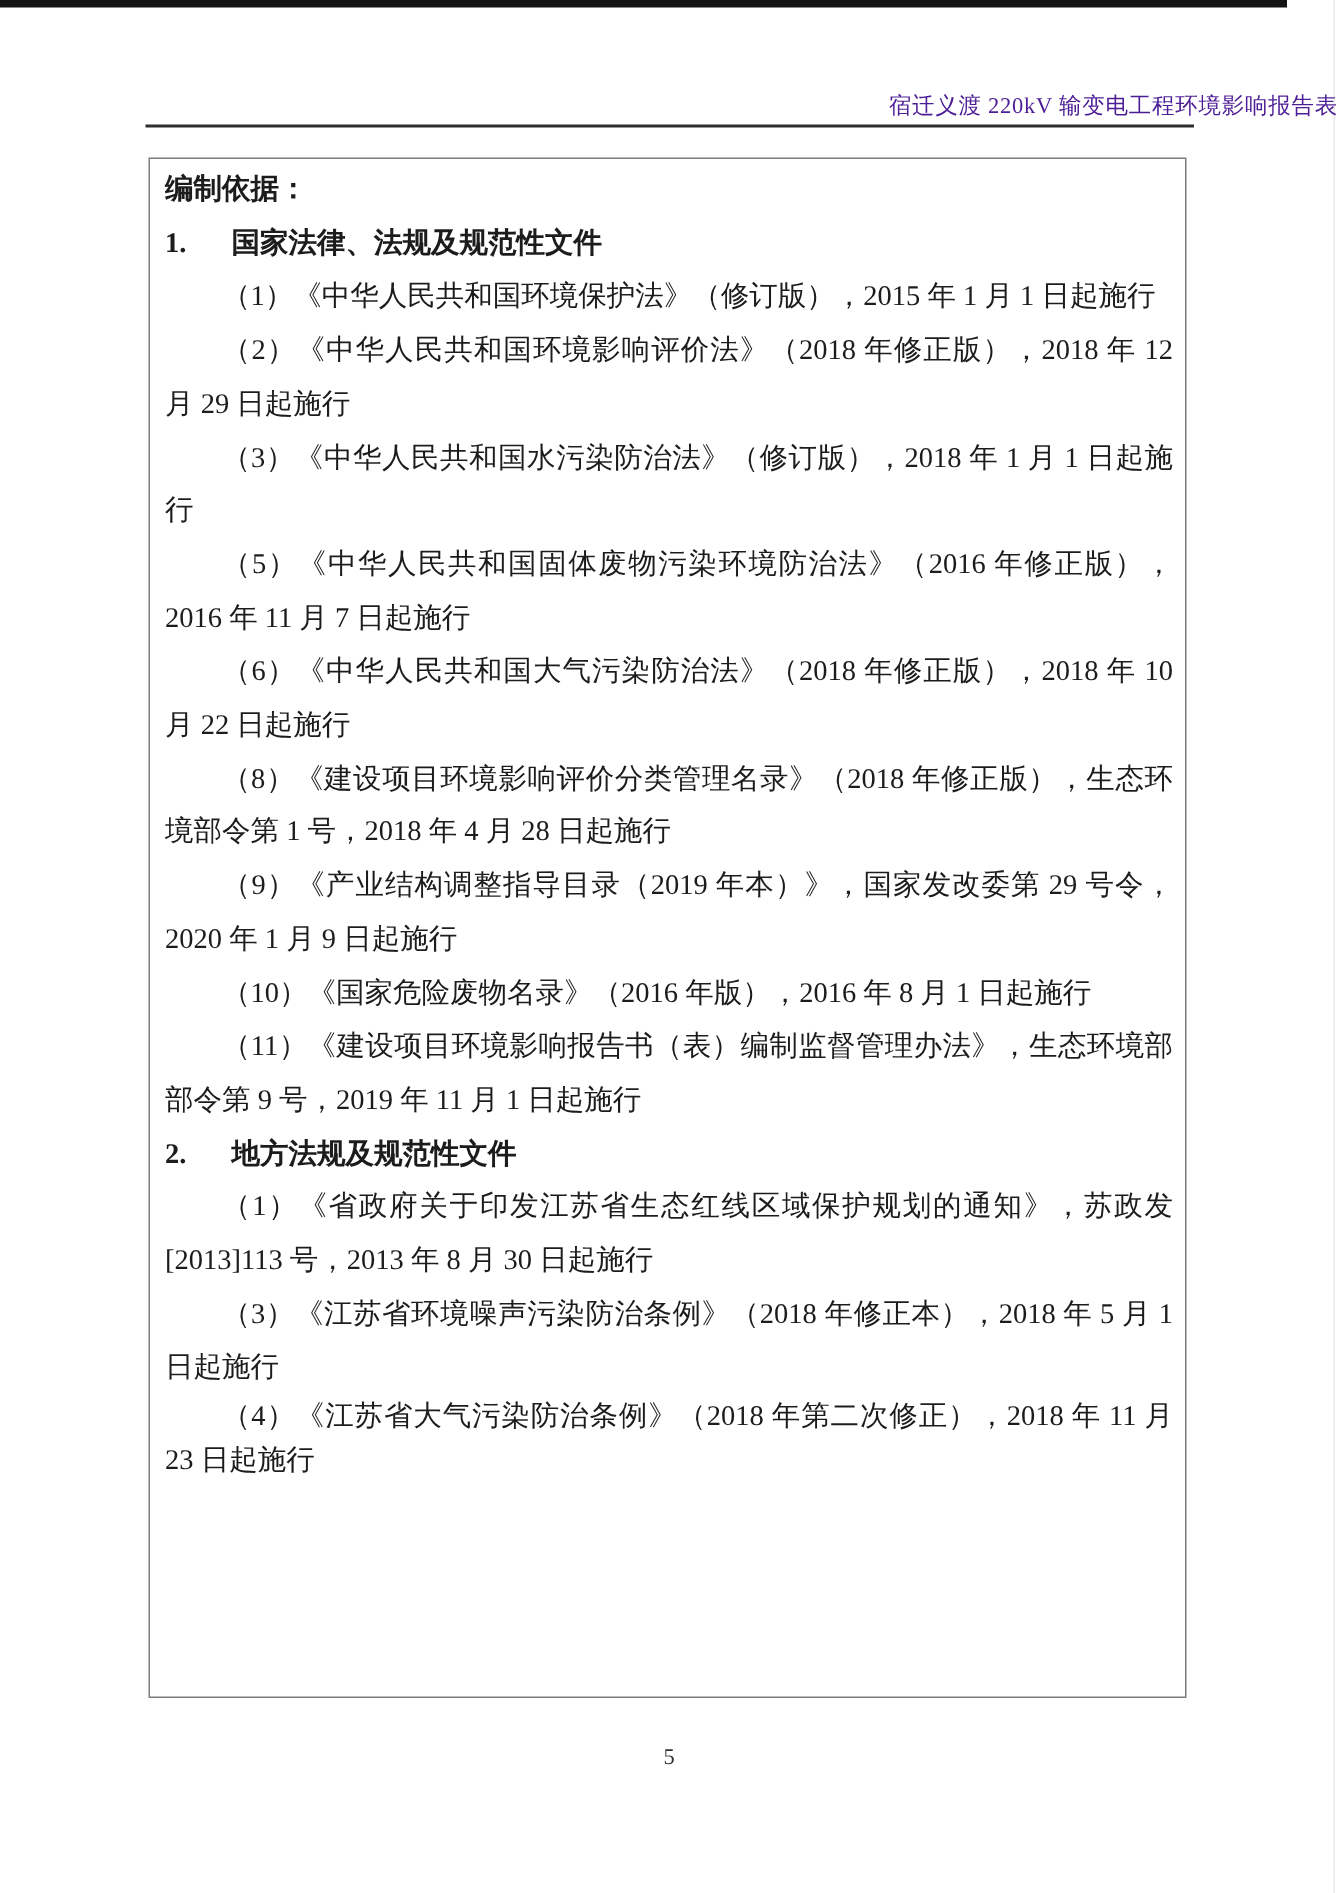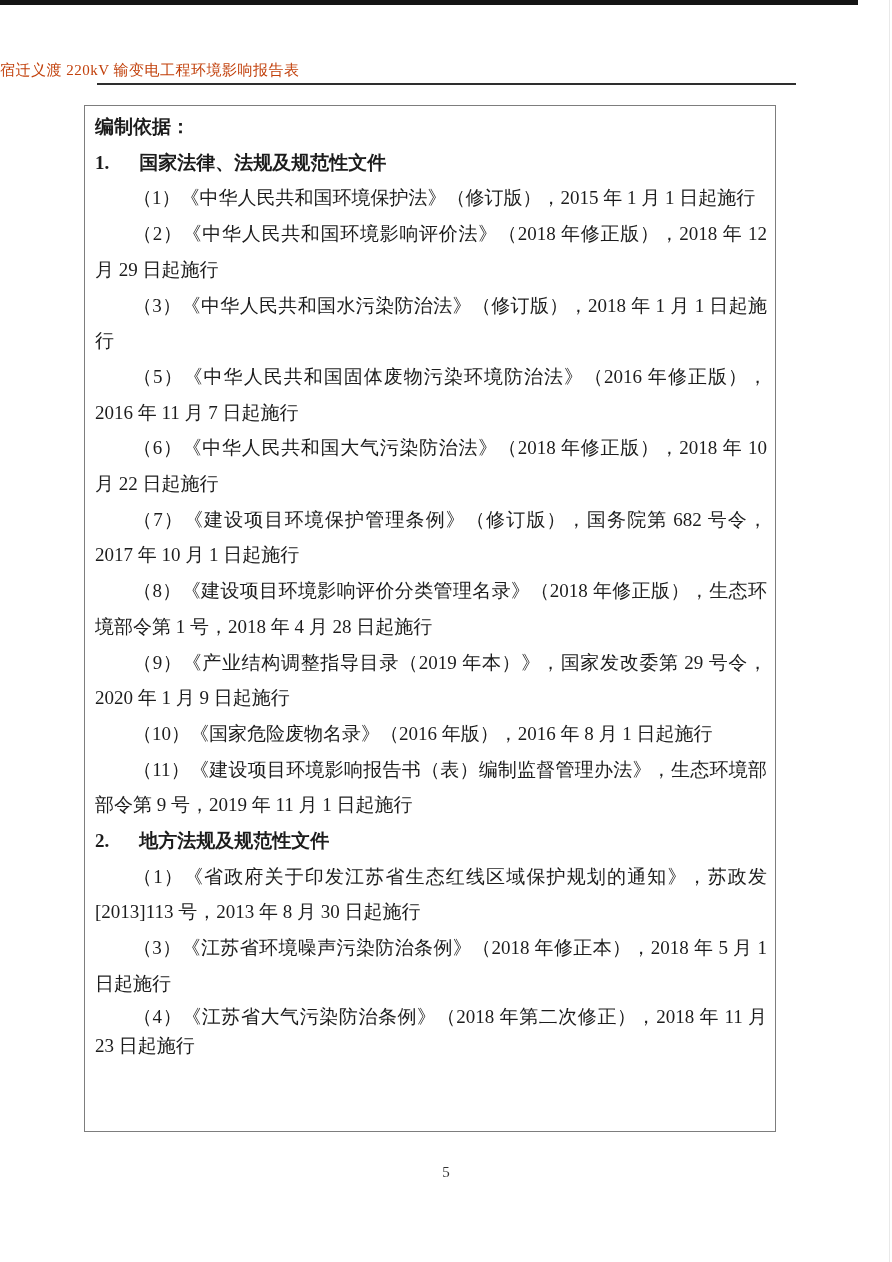--- a/index.html
+++ b/index.html
@@ -27,36 +27,36 @@
     top: 0; right: 2px;
     width: 1px; height: 100%;
     background: #e9e9e9;
   }
 
   
   .header-title {
     position: absolute;
     top: 61px; left: 0;
     width: 100%;
-    text-align: left;
+    text-align: right;
     font-size: 15px;
     letter-spacing: 0.5px;
-    color: #c2410c;
+    color: #4c1d95;
   }
   .header-rule {
     position: absolute;
     top: 83px; left: 97px;
     width: 699px; height: 0;
     border-top: 2px solid #2e2e2e;
   }
 
   
   .content-box {
     position: absolute;
-    top: 105px; left: 84px;
+    top: 105px; left: 99px;
     width: 692px; height: 1027px;
     border: 1px solid #7d7d7d;
     padding: 3px 8px 0 10px;
   }
 
   .content-box p {
     font-size: 19px;
     line-height: 35.7px;
     text-align: justify;
     color: #1c1c1c;
@@ -90,21 +90,20 @@
 
   <div class="content-box">
     <p class="intro">编制依据：</p>
     <div id="sections">
         <p class="heading"><span class="sec-num">1.</span><span class="sec-title">国家法律、法规及规范性文件</span></p>
         <p class="item">（1）《中华人民共和国环境保护法》（修订版），2015 年 1 月 1 日起施行</p>
         <p class="item">（2）《中华人民共和国环境影响评价法》（2018 年修正版），2018 年 12 月 29 日起施行</p>
         <p class="item">（3）《中华人民共和国水污染防治法》（修订版），2018 年 1 月 1 日起施行</p>
         <p class="item">（5）《中华人民共和国固体废物污染环境防治法》（2016 年修正版），2016 年 11 月 7 日起施行</p>
         <p class="item">（6）《中华人民共和国大气污染防治法》（2018 年修正版），2018 年 10 月 22 日起施行</p>
-        <p class="item">（7）《建设项目环境保护管理条例》（修订版），国务院第 682 号令，2017 年 10 月 1 日起施行</p>
         <p class="item">（8）《建设项目环境影响评价分类管理名录》（2018 年修正版），生态环境部令第 1 号，2018 年 4 月 28 日起施行</p>
         <p class="item">（9）《产业结构调整指导目录（2019 年本）》，国家发改委第 29 号令，2020 年 1 月 9 日起施行</p>
         <p class="item">（10）《国家危险废物名录》（2016 年版），2016 年 8 月 1 日起施行</p>
         <p class="item">（11）《建设项目环境影响报告书（表）编制监督管理办法》，生态环境部部令第 9 号，2019 年 11 月 1 日起施行</p>
         <p class="heading"><span class="sec-num">2.</span><span class="sec-title">地方法规及规范性文件</span></p>
         <p class="item">（1）《省政府关于印发江苏省生态红线区域保护规划的通知》，苏政发[2013]113 号，2013 年 8 月 30 日起施行</p>
         <p class="item">（3）《江苏省环境噪声污染防治条例》（2018 年修正本），2018 年 5 月 1 日起施行</p>
         <p class="item tight">（4）《江苏省大气污染防治条例》（2018 年第二次修正），2018 年 11 月 23 日起施行</p>
       </div>
   </div>

